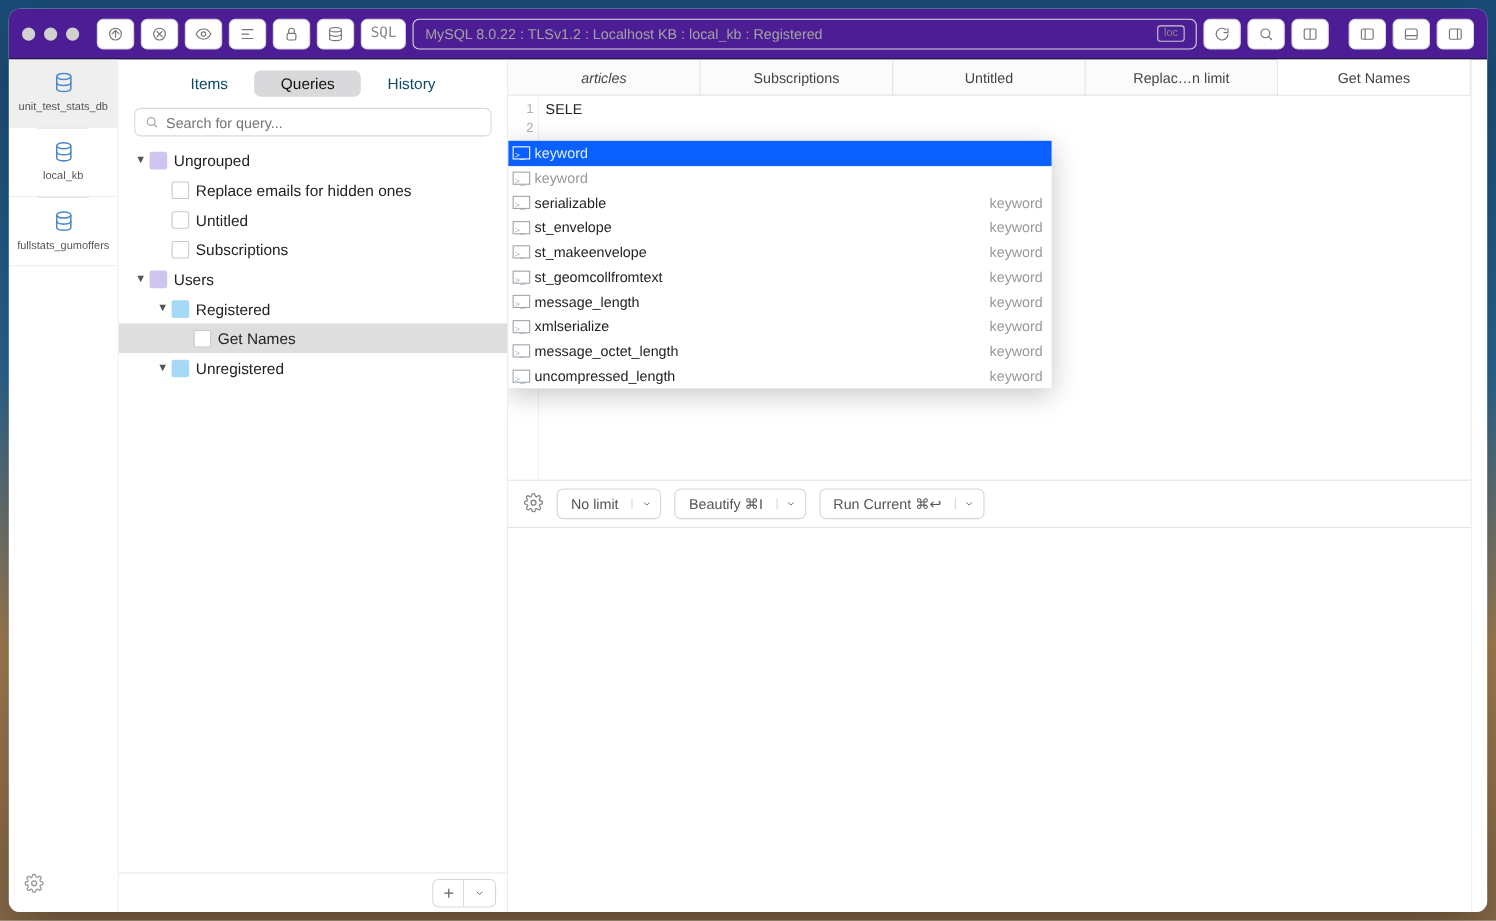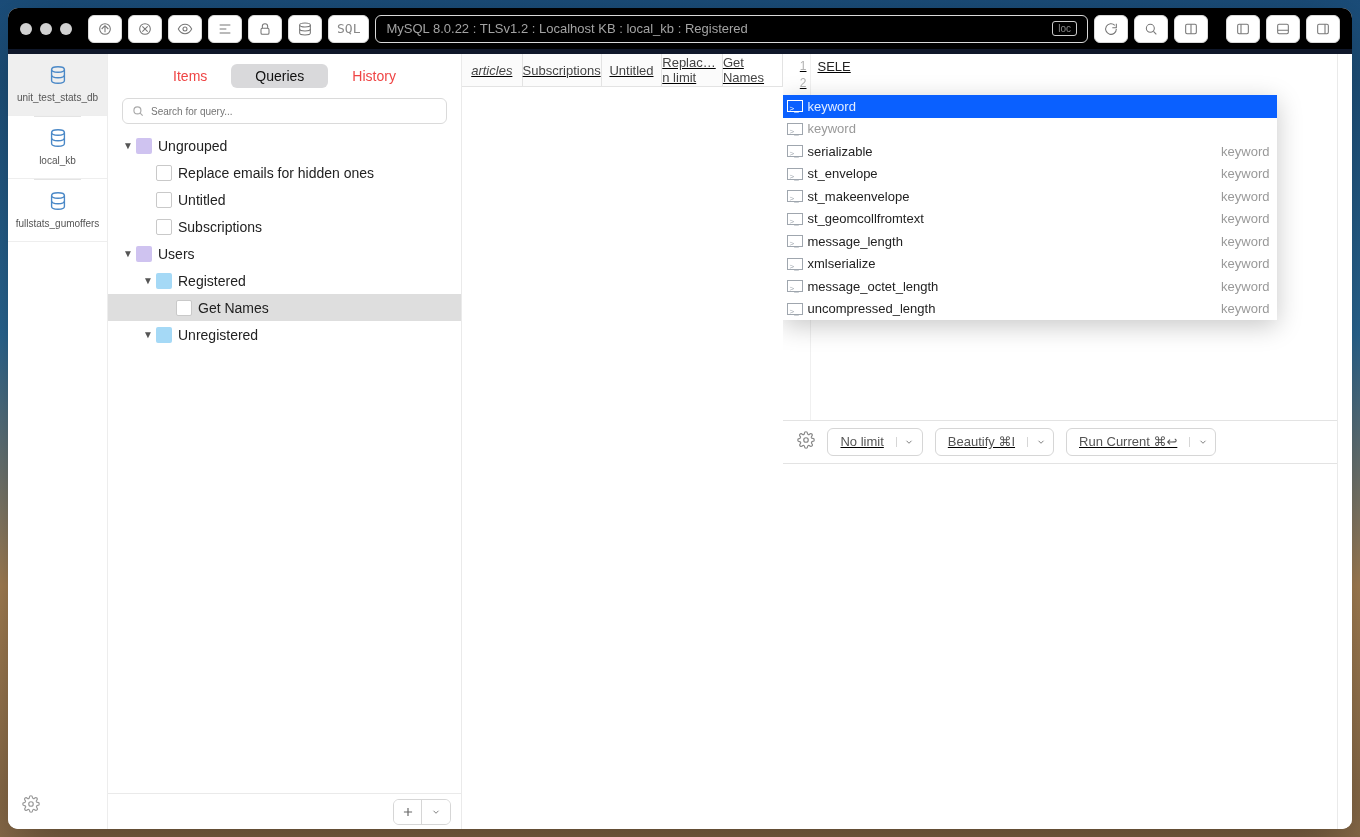--- a/index.html
+++ b/index.html
@@ -9,22 +9,22 @@
   position: relative;
 }
 .window {
   position: absolute; left: 8px; top: 8px; right: 8px; bottom: 8px;
   background: #fff; border-radius: 10px;
   box-shadow: 0 20px 60px rgba(0,0,0,0.4);
   display: flex; flex-direction: column;
   overflow: hidden;
 }
 .toolbar {
-  height: 46px; background: #000000;
-  border-bottom: 5px solid #0f172a;
+  height: 46px; background: #4c1d95;
+  border-bottom: 1px solid #0f172a;
   display: flex; align-items: center; padding: 0 12px; gap: 6px;
 }
 .traffic-lights { display: flex; gap: 8px; margin-right: 10px; }
 .tl { width: 12px; height: 12px; border-radius: 50%; background: #d1d1d1; }
 .tbtn {
   height: 28px; min-width: 34px; padding: 0 8px;
   border: 1px solid #d9d9d9; border-radius: 6px; background: #fff;
   display: flex; align-items: center; justify-content: center;
   color: #666; font-size: 13px; cursor: pointer;
 }
@@ -58,50 +58,50 @@
 
 
 .sidebar {
   width: 354px; background: #fff; border-right: 1px solid #eaeaea;
   display: flex; flex-direction: column;
 }
 .seg {
   display: flex; justify-content: center; gap: 0; padding: 10px 8px 6px;
 }
 .seg button {
-  border: none; background: transparent; font-size: 14px; color: #ef4444;
+  border: none; background: transparent; font-size: 14px; color: #0c4a6e;
   padding: 4px 24px; border-radius: 6px; cursor: pointer;
 }
 .seg button.active { background: #d9d9db; color: #111; }
 .search-row { padding: 4px 14px 8px; }
 .search {
   width: 100%; height: 26px; border: 1px solid #dadada; border-radius: 6px;
   display: flex; align-items: center; padding: 0 8px; gap: 6px; color: #aaa;
 }
 .search input {
-  flex: 1; border: none; outline: none; font-size: 10px; color: #333;
+  flex: 1; border: none; outline: none; font-size: 13px; color: #333;
 }
 .tree { flex: 1; overflow: auto; font-size: 14px; color: #222; }
 .tree .row { display: flex; align-items: center; height: 27px; padding-right: 8px; cursor: pointer; }
 .tree .row.selected { background: #dedede; }
 .tree .arrow { width: 12px; text-align: center; color: #555; font-size: 10px; margin-right: 2px; }
 .tree .ficon { width: 16px; height: 16px; margin-right: 6px; border-radius: 2px; display: flex; align-items:center; justify-content:center; }
 .tree .ficon.purple { background: #cfc3f0; }
 .tree .ficon.blue { background: #a5d9f6; }
 .tree .ficon.file { border: 1px solid #c9c9c9; background: #fff; }
 .sidebar-footer {
   border-top: 1px solid #eaeaea; height: 36px; display: flex;
   align-items: center; justify-content: flex-end; padding: 0 10px; gap: 0;
 }
 .split-btn { display: flex; border: 1px solid #d6d6d6; border-radius: 6px; overflow: hidden; }
 .split-btn button { width: 28px; height: 24px; border: none; background: #fff; cursor: pointer; display:flex; align-items:center; justify-content:center; }
 .split-btn button:first-child { border-right: 1px solid #d6d6d6; }
 
 
-.main { flex: 1; display: flex; flex-direction: row; border-right: 1px solid #eaeaea; text-decoration: underline; }
+.main { flex: 1; display: flex; flex-direction: column; border-right: 1px solid #eaeaea; }
 .tabs { display: flex; height: 33px; border-bottom: 1px solid #e3e3e3; background: #fbfbfb; }
 .tab {
   flex: 1; display: flex; align-items: center; justify-content: center;
   border-right: 1px solid #e3e3e3; font-size: 13px; color: #444; cursor: pointer;
 }
 .tab.italic { font-style: italic; }
 .tab.active { background: #fff; }
 .editor-wrap { flex: 1; display: flex; flex-direction: column; position: relative; }
 .editor-area { flex: 1; display: flex; position: relative; overflow: hidden; }
 .gutter {

